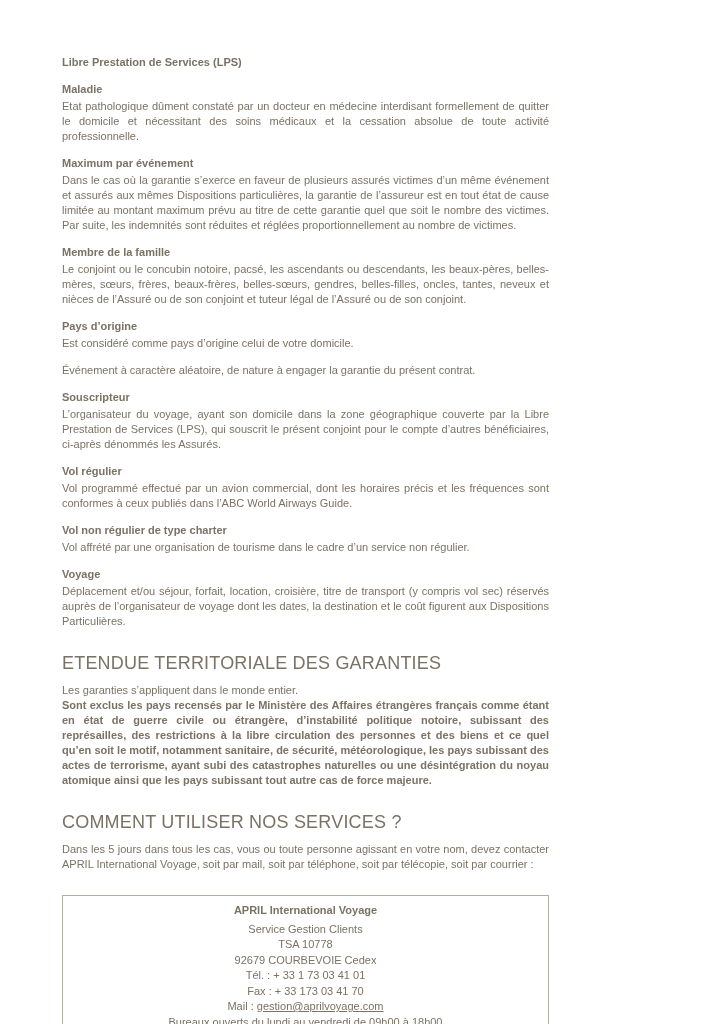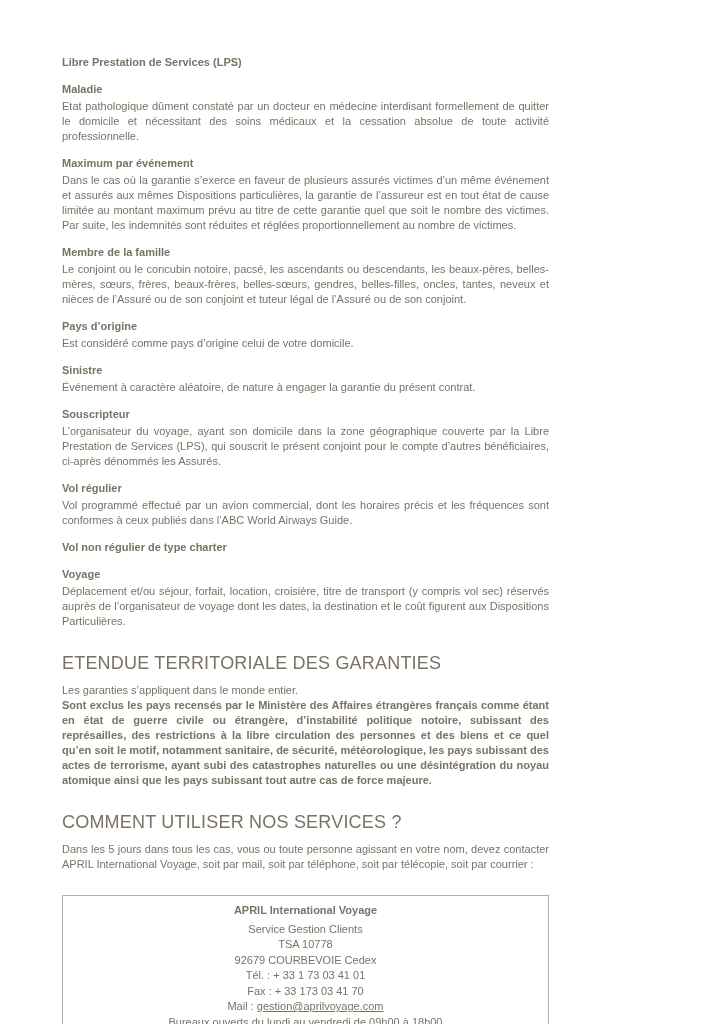--- a/index.html
+++ b/index.html
@@ -68,33 +68,33 @@
     </div>
     <div class="def">
       <h3>Membre de la famille</h3>
       <p class="body-text">Le conjoint ou le concubin notoire, pacsé, les ascendants ou descendants, les beaux-pères, belles-mères, sœurs, frères, beaux-frères, belles-sœurs, gendres, belles-filles, oncles, tantes, neveux et nièces de l’Assuré ou de son conjoint et tuteur légal de l’Assuré ou de son conjoint.</p>
     </div>
     <div class="def">
       <h3>Pays d’origine</h3>
       <p class="body-text">Est considéré comme pays d’origine celui de votre domicile.</p>
     </div>
     <div class="def">
-      <h3>Sinistre</h3>
       <p class="body-text">Événement à caractère aléatoire, de nature à engager la garantie du présent contrat.</p>
     </div>
     <div class="def">
       <h3>Souscripteur</h3>
       <p class="body-text">L’organisateur du voyage, ayant son domicile dans la zone géographique couverte par la Libre Prestation de Services (LPS), qui souscrit le présent conjoint pour le compte d’autres bénéficiaires, ci-après dénommés les Assurés.</p>
     </div>
     <div class="def">
       <h3>Vol régulier</h3>
       <p class="body-text">Vol programmé effectué par un avion commercial, dont les horaires précis et les fréquences sont conformes à ceux publiés dans l’ABC World Airways Guide.</p>
     </div>
     <div class="def">
       <h3>Vol non régulier de type charter</h3>
+      <p class="body-text">Vol affrété par une organisation de tourisme dans le cadre d’un service non régulier.</p>
     </div>
     <div class="def">
       <h3>Voyage</h3>
       <p class="body-text">Déplacement et/ou séjour, forfait, location, croisière, titre de transport (y compris vol sec) réservés auprès de l’organisateur de voyage dont les dates, la destination et le coût figurent aux Dispositions Particulières.</p>
     </div>
   </section>
 
   <section>
     <h2 class="section-title">ETENDUE TERRITORIALE DES GARANTIES</h2>
     <p class="body-text">Les garanties s’appliquent dans le monde entier.</p>

